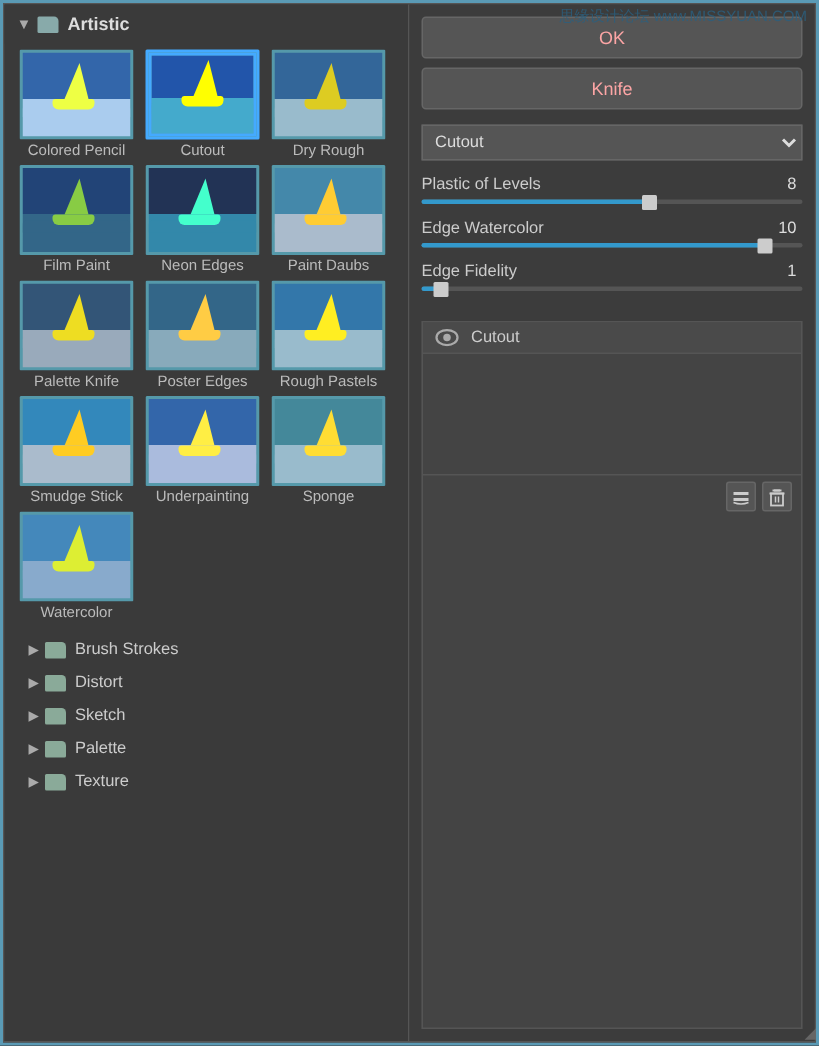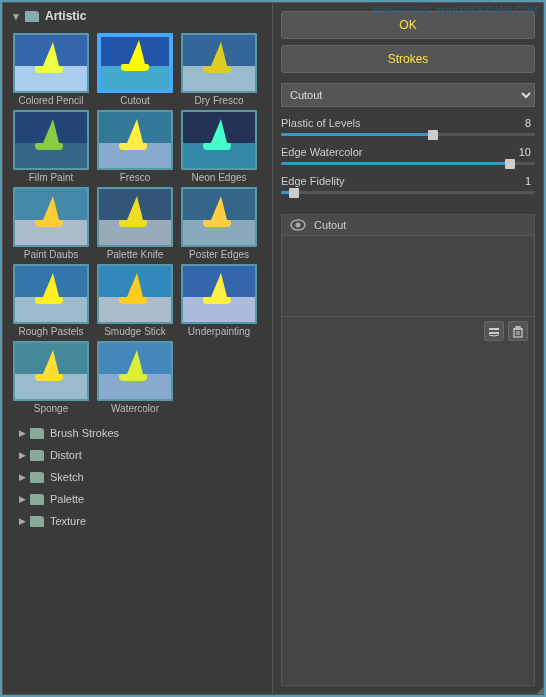--- a/index.html
+++ b/index.html
@@ -156,21 +156,21 @@
       flex-direction: column;
       gap: 6px;
       margin-bottom: 10px;
     }
     .btn-ok, .btn-cancel {
       width: 100%;
       height: 28px;
       border: 1px solid #666;
       border-radius: 3px;
       background: #555;
-      color: #fde047;
+      color: #fca5a5;
       font-size: 12px;
       cursor: pointer;
       line-height: 26px;
     }
 
     .filter-select {
       width: 100%;
       height: 24px;
       background: #555;
       border: 1px solid #666;
@@ -328,41 +328,31 @@
           <span class="thumb-label">Cutout</span>
         </div>
         <div class="thumb-item">
           <div class="thumb-img">
             <div class="boat-scene db" style="width: 100%; height: 100%; position: relative; overflow: hidden; background: linear-gradient(rgb(51, 102, 153) 55%, rgb(153, 187, 204) 55%);">
               <div style="position: absolute; bottom: 13px; left: 0px; right: 0px; height: 8px; background: rgb(153, 187, 204); border-radius: 3px 3px 0px 0px;"></div>
               <div style="position: absolute; bottom: 18px; left: 20px; width: 28px; height: 7px; background: rgb(221, 204, 34); border-radius: 2px 2px 4px 4px;"></div>
               <div style="position: absolute; bottom: 25px; left: 28px; width: 0px; height: 0px; border-left: 10px solid transparent; border-right: 6px solid transparent; border-bottom: 24px solid rgb(221, 204, 34);"></div>
             </div>
           </div>
-          <span class="thumb-label">Dry Fresco</span>
+          <span class="thumb-label">Dry Rough</span>
         </div>
         <div class="thumb-item">
           <div class="thumb-img">
             <div class="boat-scene fg" style="width: 100%; height: 100%; position: relative; overflow: hidden; background: linear-gradient(rgb(34, 68, 119) 55%, rgb(51, 102, 136) 55%);">
               <div style="position: absolute; bottom: 13px; left: 0px; right: 0px; height: 8px; background: rgb(51, 102, 136); border-radius: 3px 3px 0px 0px;"></div>
               <div style="position: absolute; bottom: 18px; left: 20px; width: 28px; height: 7px; background: rgb(136, 204, 68); border-radius: 2px 2px 4px 4px;"></div>
               <div style="position: absolute; bottom: 25px; left: 28px; width: 0px; height: 0px; border-left: 10px solid transparent; border-right: 6px solid transparent; border-bottom: 24px solid rgb(136, 204, 68);"></div>
             </div>
           </div>
           <span class="thumb-label">Film Paint</span>
-        </div>
-        <div class="thumb-item">
-          <div class="thumb-img">
-            <div class="boat-scene fr" style="width: 100%; height: 100%; position: relative; overflow: hidden; background: linear-gradient(rgb(51, 119, 153) 55%, rgb(136, 170, 204) 55%);">
-              <div style="position: absolute; bottom: 13px; left: 0px; right: 0px; height: 8px; background: rgb(136, 170, 204); border-radius: 3px 3px 0px 0px;"></div>
-              <div style="position: absolute; bottom: 18px; left: 20px; width: 28px; height: 7px; background: rgb(255, 238, 68); border-radius: 2px 2px 4px 4px;"></div>
-              <div style="position: absolute; bottom: 25px; left: 28px; width: 0px; height: 0px; border-left: 10px solid transparent; border-right: 6px solid transparent; border-bottom: 24px solid rgb(255, 238, 68);"></div>
-            </div>
-          </div>
-          <span class="thumb-label">Fresco</span>
         </div>
         <div class="thumb-item">
           <div class="thumb-img">
             <div class="boat-scene ng" style="width: 100%; height: 100%; position: relative; overflow: hidden; background: linear-gradient(rgb(34, 51, 85) 55%, rgb(51, 136, 170) 55%);">
               <div style="position: absolute; bottom: 13px; left: 0px; right: 0px; height: 8px; background: rgb(51, 136, 170); border-radius: 3px 3px 0px 0px;"></div>
               <div style="position: absolute; bottom: 18px; left: 20px; width: 28px; height: 7px; background: rgb(68, 255, 204); border-radius: 2px 2px 4px 4px;"></div>
               <div style="position: absolute; bottom: 25px; left: 28px; width: 0px; height: 0px; border-left: 10px solid transparent; border-right: 6px solid transparent; border-bottom: 24px solid rgb(68, 255, 204);"></div>
             </div>
           </div>
           <span class="thumb-label">Neon Edges</span>
@@ -474,21 +464,21 @@
           <span class="sub-arrow">▶</span>
           <span class="folder-icon-sm"></span>
           <span>Texture</span>
         </div>
       </div>
   </div>
 
   <div class="right-panel">
     <div class="btn-row">
       <button class="btn-ok">OK</button>
-      <button class="btn-cancel">Strokes</button>
+      <button class="btn-cancel">Knife</button>
     </div>
 
     <select class="filter-select">
     <option value="Cutout">Cutout</option><option value="Colored Pencil">Colored Pencil</option><option value="Dry Brush">Dry Brush</option><option value="Film Grain">Film Grain</option><option value="Fresco">Fresco</option></select>
 
     <div id="params-container">
         <div class="param-row">
           <span class="param-label">Plastic of Levels</span>
           <span class="param-value">8</span>
         </div>

